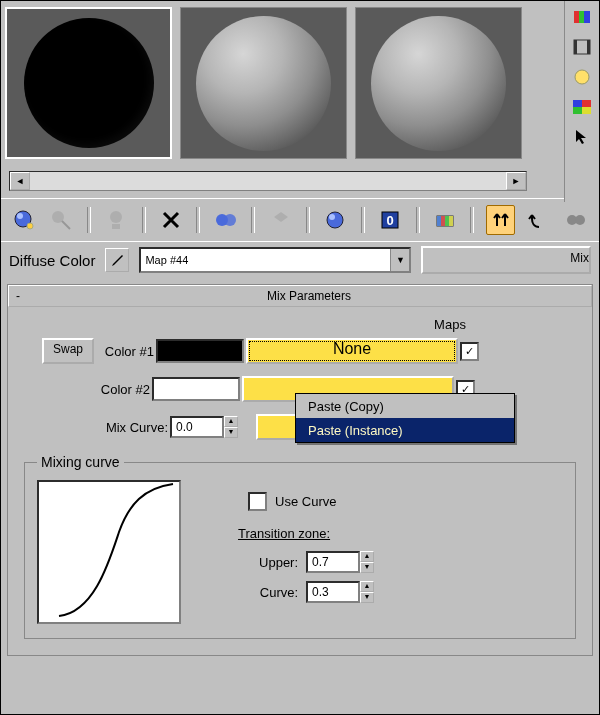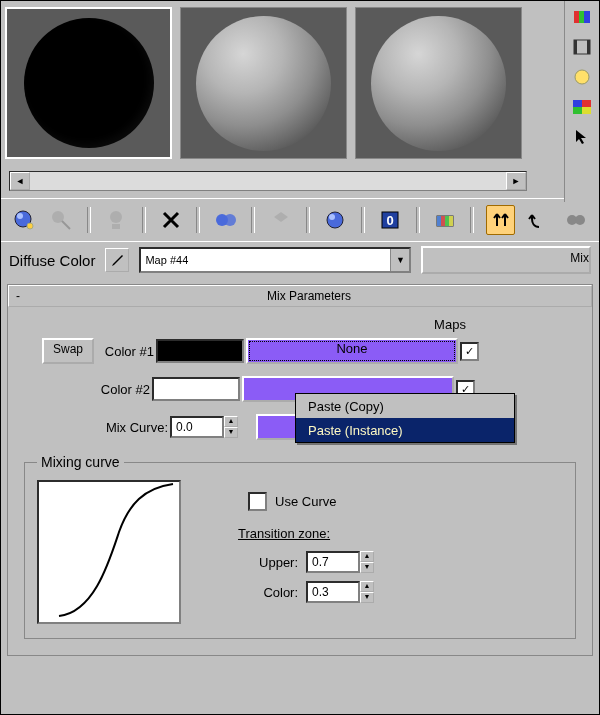--- a/index.html
+++ b/index.html
@@ -258,24 +258,24 @@
   .lbl-wider { width: 90px; }
   .colorwell {
     width: 84px;
     height: 20px;
     border: 2px inset #808080;
   }
   .mapbtn {
     width: 208px;
     height: 22px;
     border: 2px outset #fff;
-    background: #8b5cf6;
+    background: #fde047;
     text-align: center;
     line-height: 18px;
-    font-size: 13px;
+    font-size: 16px;
     position: relative;
   }
   .mapbtn.dotted {
     outline: 1px dotted #000;
     outline-offset: -4px;
   }
   .chk {
     width: 15px; height: 15px;
     background: #fff;
     border: 2px inset #808080;
@@ -591,21 +591,21 @@
               <span class="tlbl">Upper:</span>
               <div class="spinner">
                 <input value="0.7" style="">
                 <div class="spin">
                   <div>▲</div>
                   <div>▼</div>
                 </div>
               </div>
             </div>
             <div class="trrow">
-              <span class="tlbl">Color:</span>
+              <span class="tlbl">Curve:</span>
               <div class="spinner">
                 <input value="0.3" style="">
                 <div class="spin">
                   <div>▲</div>
                   <div>▼</div>
                 </div>
               </div>
             </div>
           </div>
         </fieldset>

